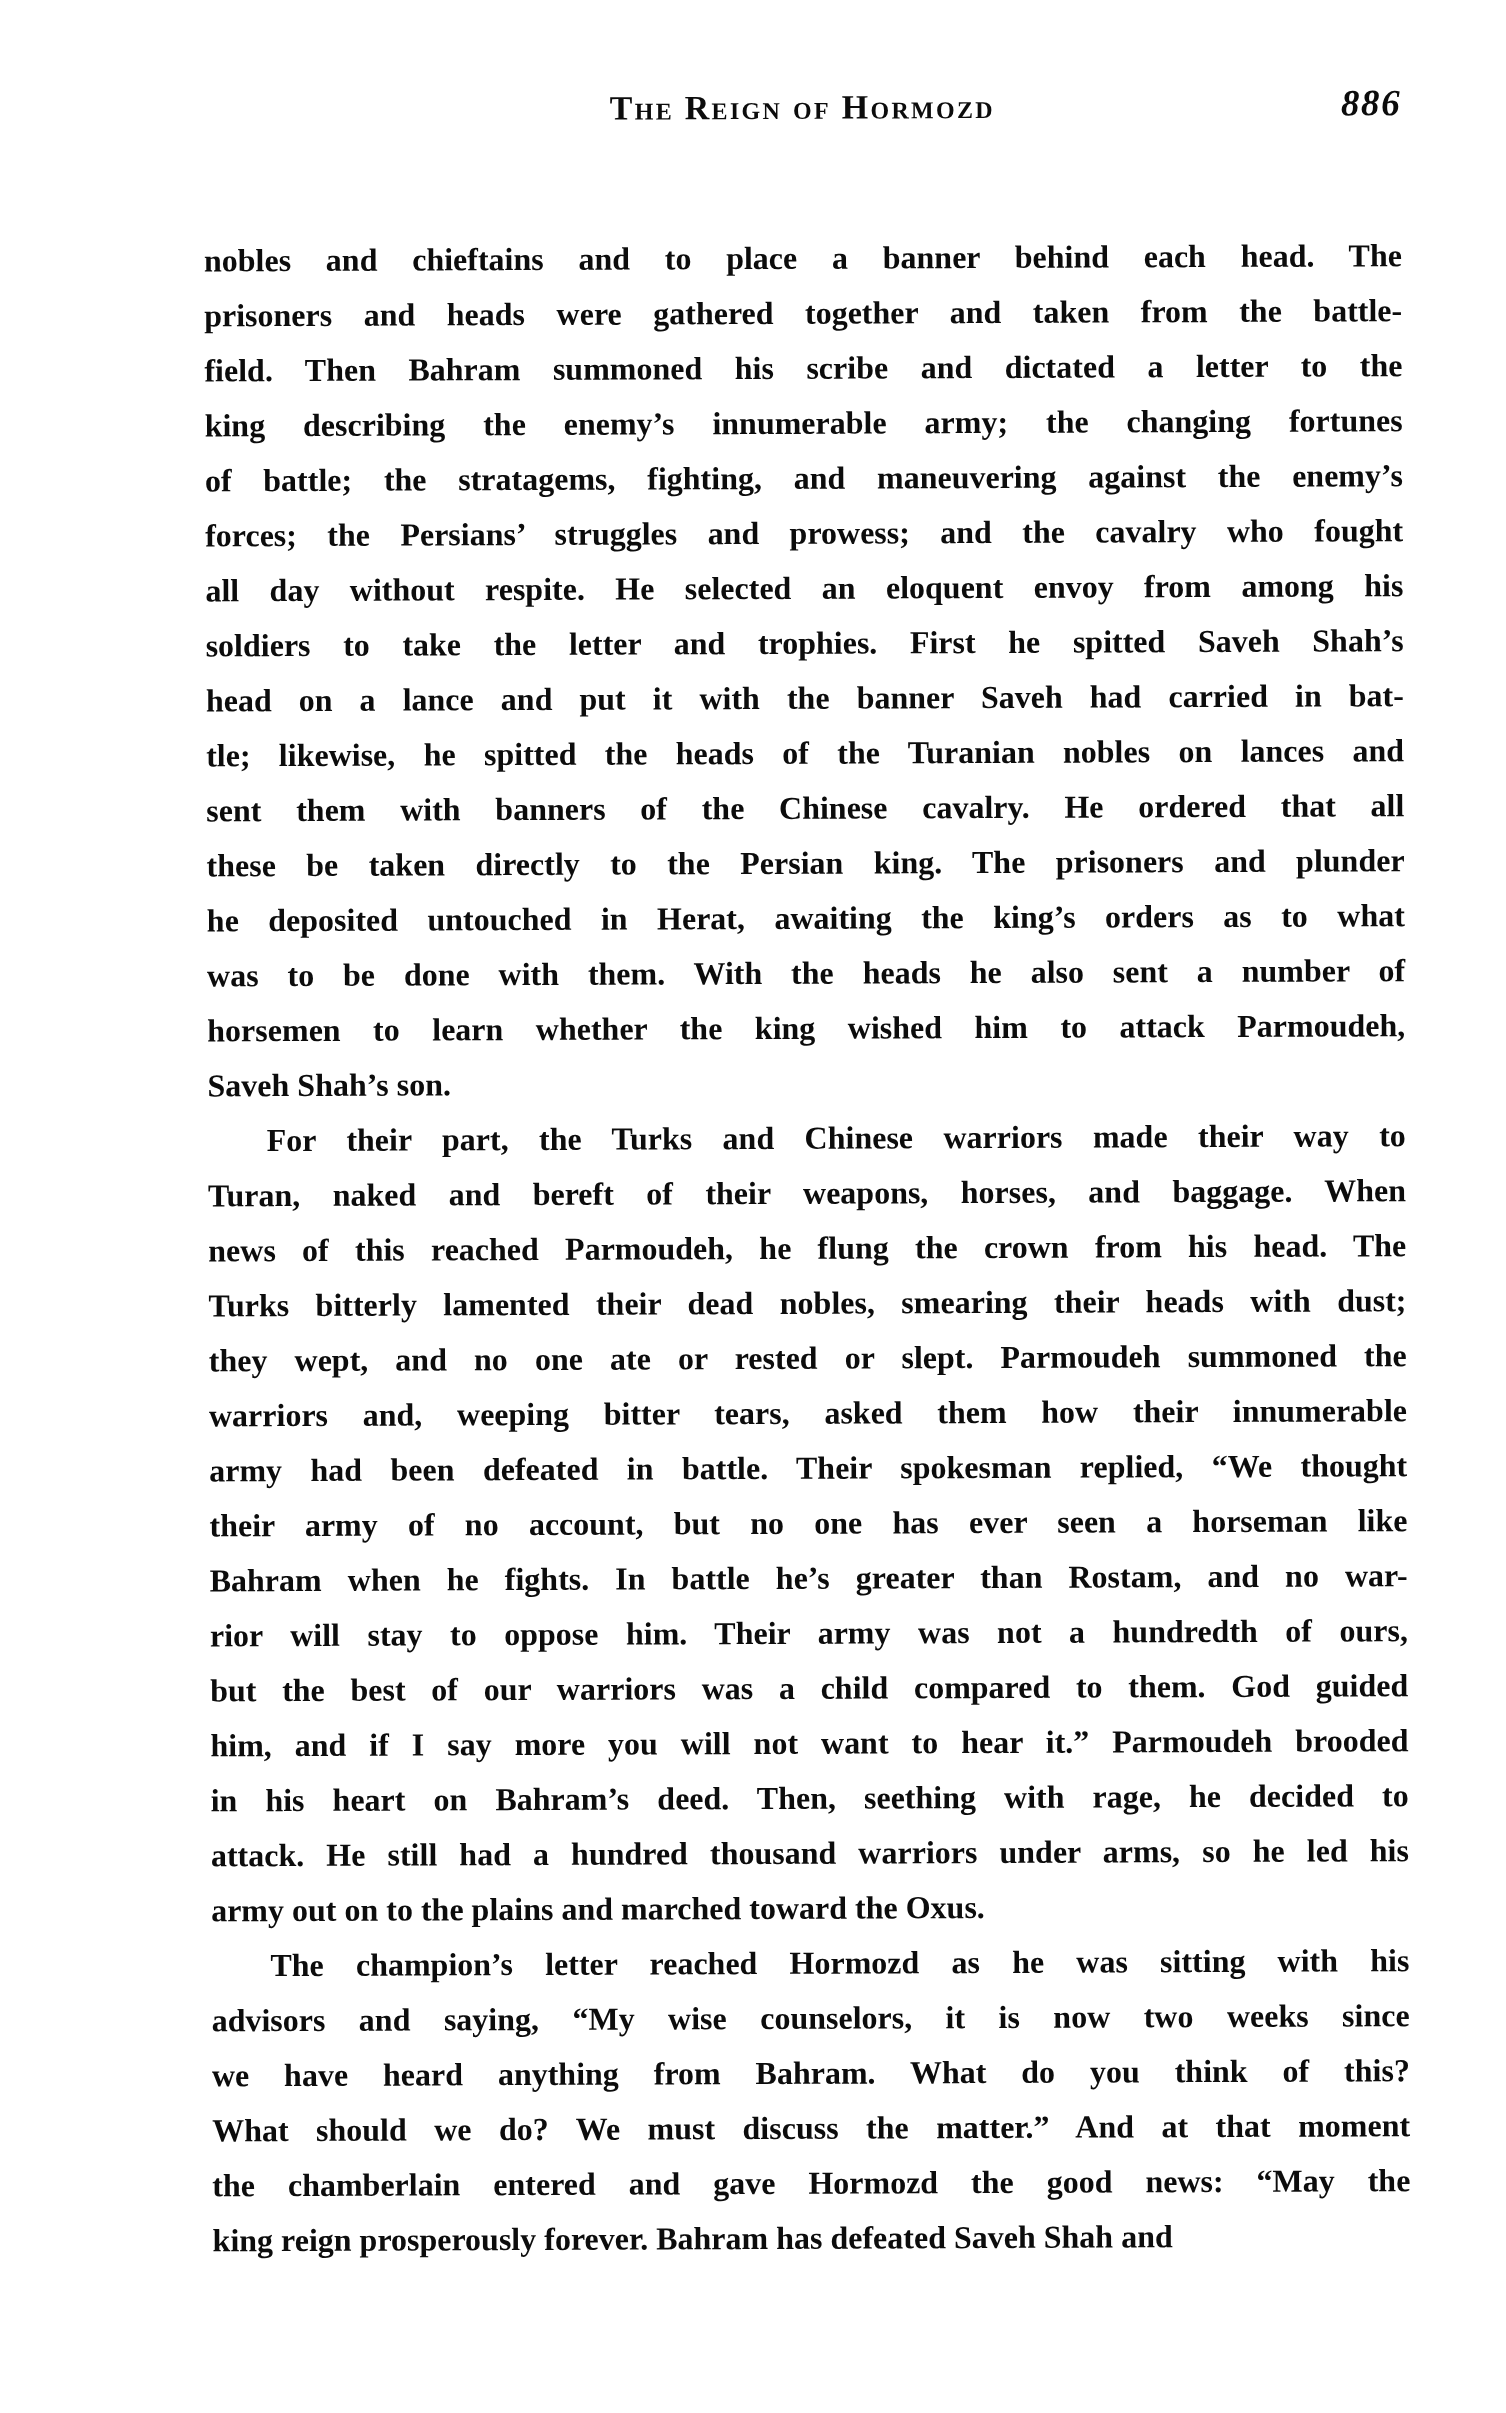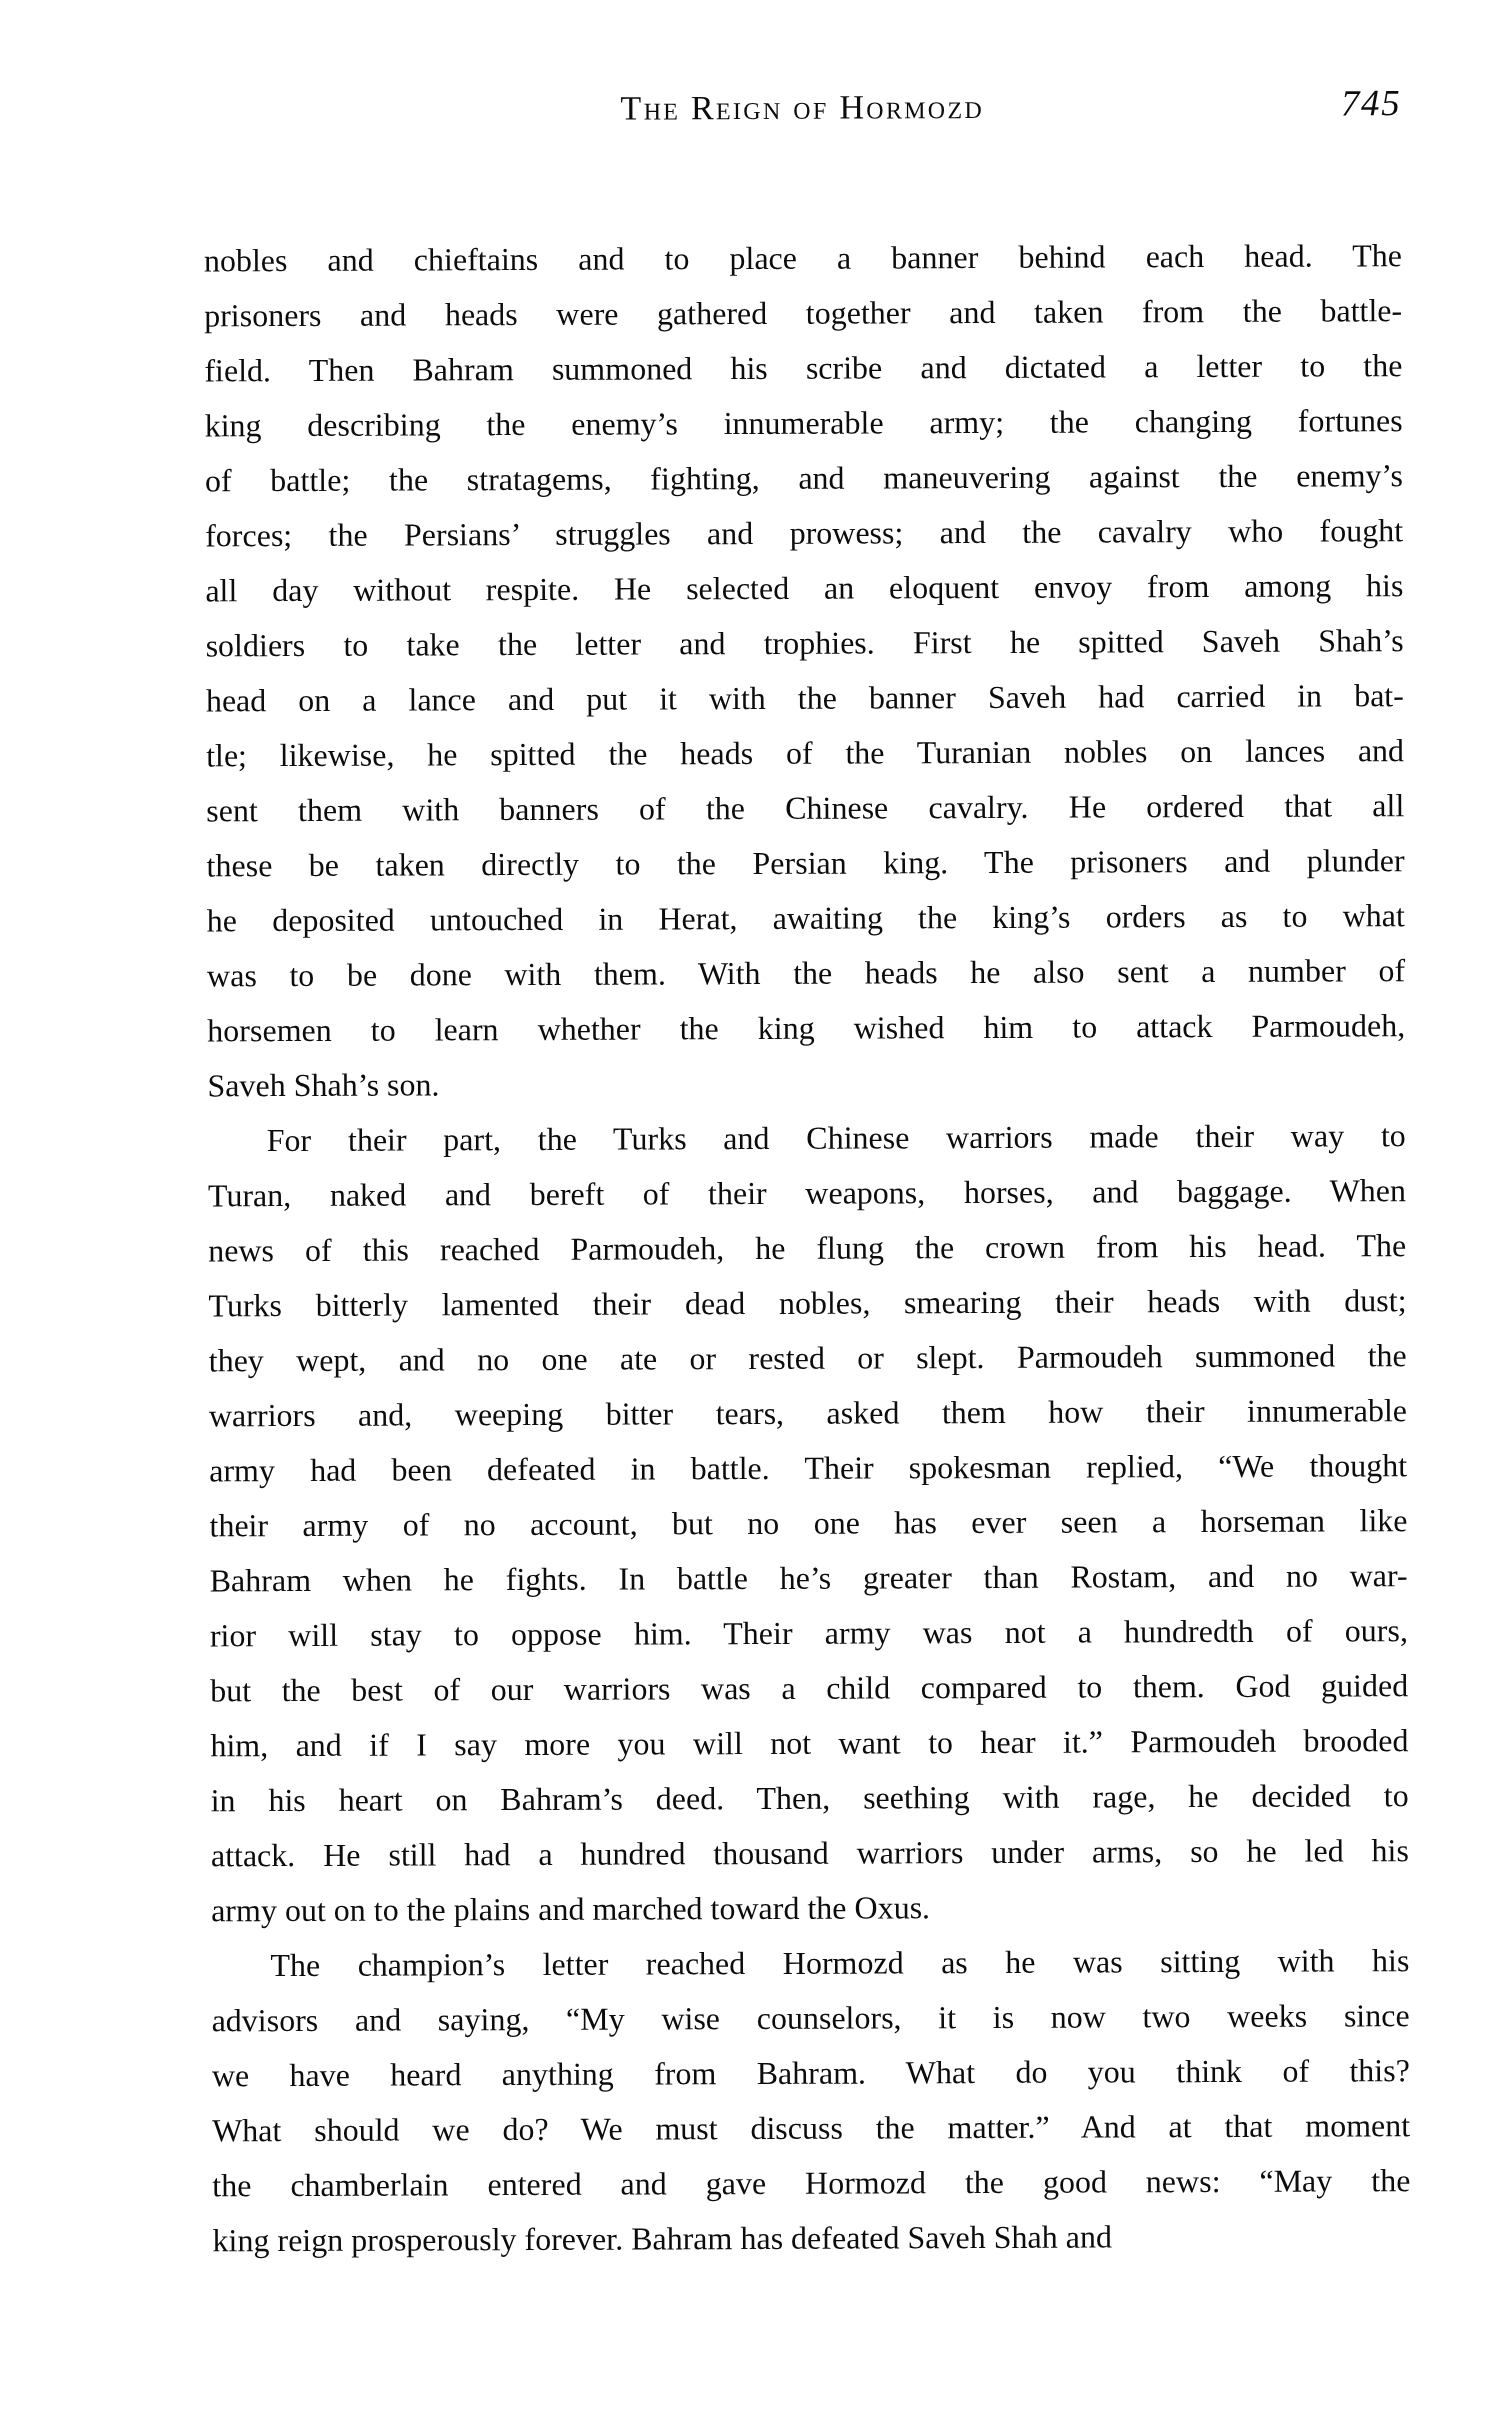--- a/index.html
+++ b/index.html
@@ -70,26 +70,26 @@
     text-align: left;
     text-align-last: left;
   }
   .line.indent {
     text-indent: 59px;
   }
 </style>
 </head>
 <body>
 
-<div class="page" style="background: rgb(255, 255, 255); color: rgb(12, 12, 12);">
+<div class="page" style="background: rgb(255, 255, 255); color: rgb(12, 12, 12); font-weight: bold;">
   <div class="content">
 
     <div class="running-head">
       <span class="head-title">The Reign of Hormozd</span>
-      <span class="folio">745</span>
+      <span class="folio">886</span>
     </div>
 
     <div class="text-block">
         <div class="line">nobles and chieftains and to place a banner behind each head. The</div>
         <div class="line">prisoners and heads were gathered together and taken from the battle-</div>
         <div class="line">field. Then Bahram summoned his scribe and dictated a letter to the</div>
         <div class="line">king describing the enemy’s innumerable army; the changing fortunes</div>
         <div class="line">of battle; the stratagems, fighting, and maneuvering against the enemy’s</div>
         <div class="line">forces; the Persians’ struggles and prowess; and the cavalry who fought</div>
         <div class="line">all day without respite. He selected an eloquent envoy from among his</div>

